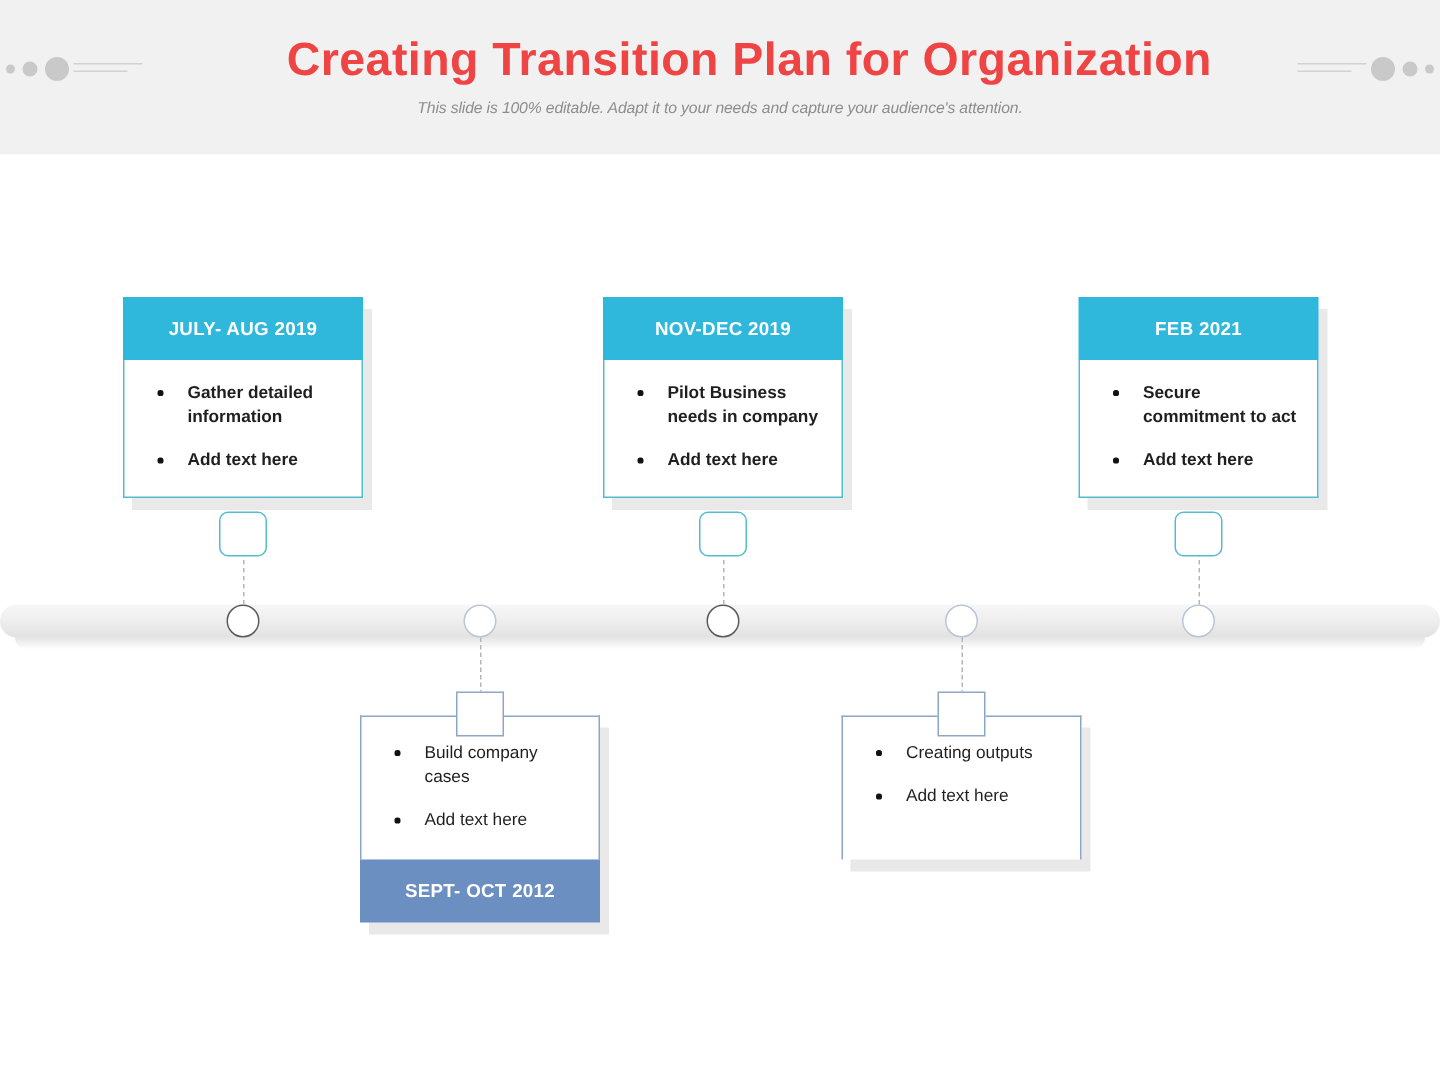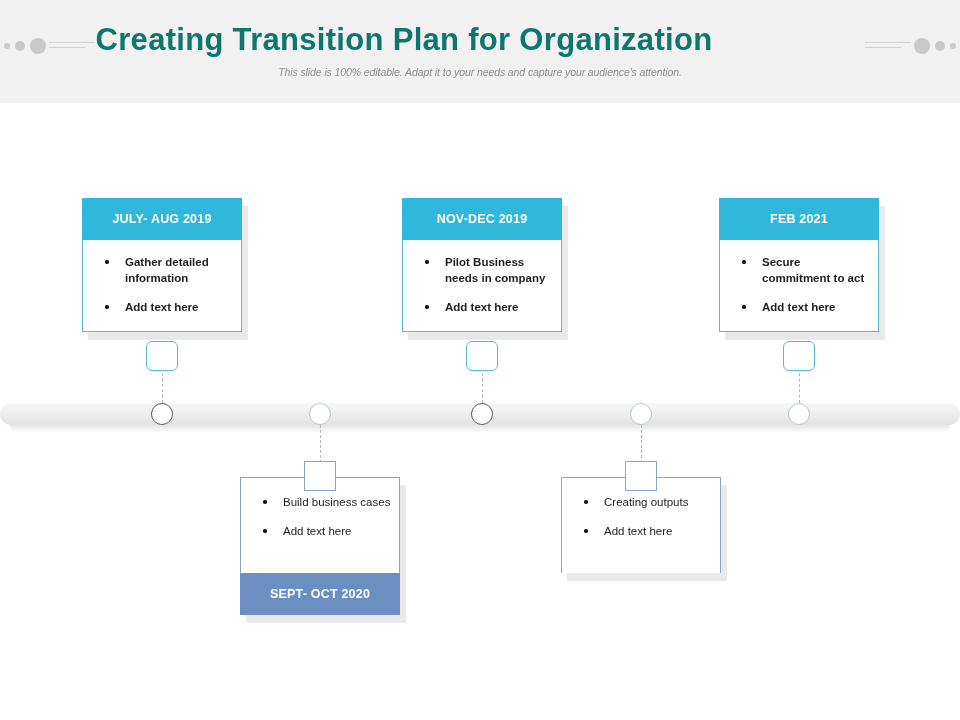--- a/index.html
+++ b/index.html
@@ -22,24 +22,24 @@
     top: 0;
     width: 960px;
     height: 103px;
     background: #f1f1f1;
   }
   .page-title {
     position: absolute;
     left: 0;
     top: 22px;
     width: 808px;
-    text-align: center;
+    text-align: right;
     font-size: 31px;
     font-weight: bold;
-    color: #0f766e;
+    color: #ef4444;
     letter-spacing: 0.3px;
     font-family: "Liberation Sans", sans-serif;
   }
   .page-subtitle {
     position: absolute;
     left: 0;
     top: 66px;
     width: 960px;
     text-align: center;
     font-size: 10.5px;
@@ -322,25 +322,25 @@
     </div>
   </div>
 </div>
 <div class="tab tab-top" style="left:783px; top:341px;"></div>
 
 <div class="card card-bot" style="left:240px; top:477px;">
   <div class="shadow"></div>
   <div class="inner">
     <div class="body">
       <ul class="bullets">
-        <li>Build business cases</li>
-        <li>Add text here</li>
-      </ul>
-    </div>
-    <div class="band">SEPT- OCT 2020</div>
+        <li>Build company cases</li>
+        <li>Add text here</li>
+      </ul>
+    </div>
+    <div class="band">SEPT- OCT 2012</div>
   </div>
 </div>
 <div class="tab tab-bot" style="left:304px; top:461px;"></div>
 
 <div class="card card-bot" style="left:561px; top:477px;">
   <div class="shadow"></div>
   <div class="inner">
     <div class="body">
       <ul class="bullets">
         <li>Creating outputs</li>

